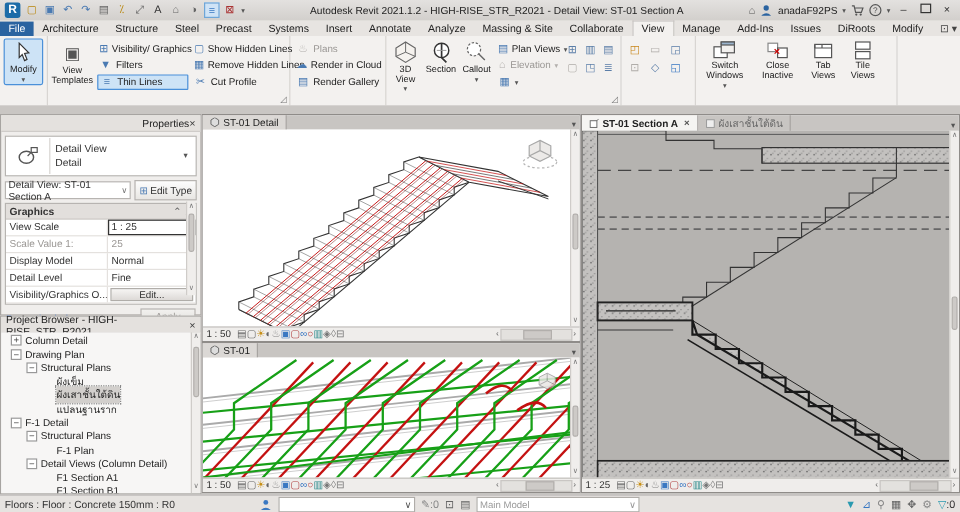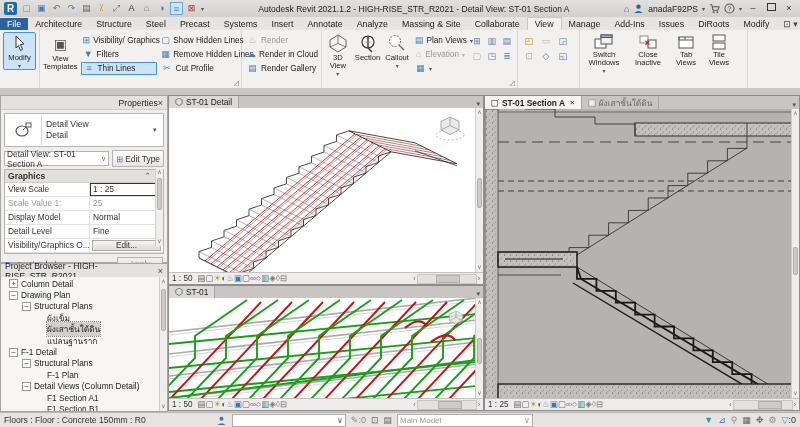--- a/index.html
+++ b/index.html
@@ -211,21 +211,21 @@
             <span>Cut Profile</span>
           </div>
       </div>
       <span class="panel-expander">◿</span>
     </div>
 
     <div class="rpanel" style="width:80px;">
       <div class="smallcol" style="width:74px;">
         <div class="sbtn dis">
             <span class="si">♨</span>
-            <span>Render</span>
+            <span>Plans</span>
           </div>
         <div class="sbtn">
             <span class="si">☁</span>
             <span>Render in Cloud</span>
           </div>
         <div class="sbtn">
             <span class="si">▤</span>
             <span>Render Gallery</span>
           </div>
       </div>

